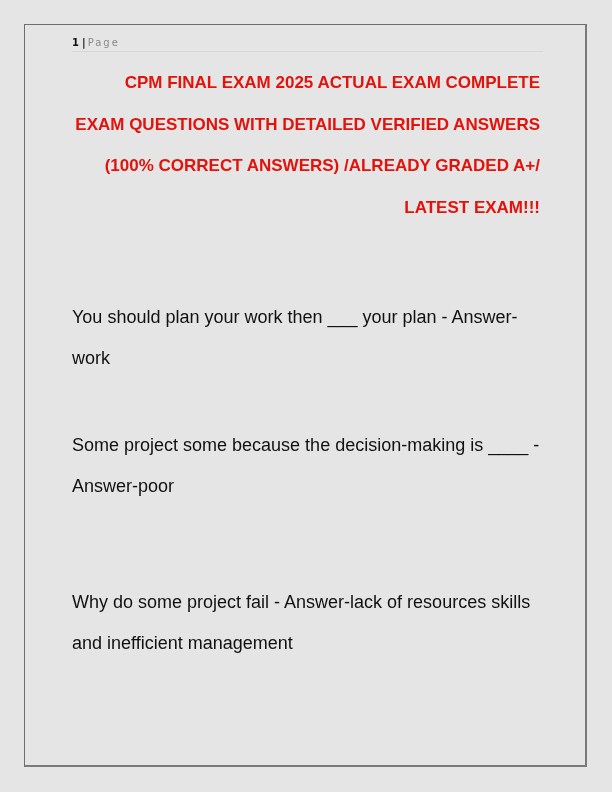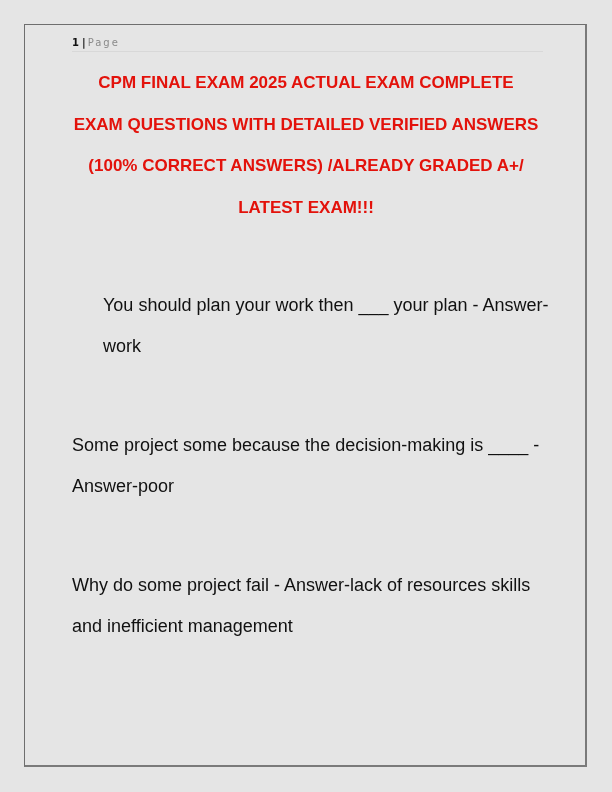--- a/index.html
+++ b/index.html
@@ -34,21 +34,21 @@
       line-height: 13px;
     }
     .header .num { color: #111; font-weight: bold; }
     .header .bar { color: #111; font-weight: bold; margin: 0 2px 0 3px; }
     .header .word { color: #8a8a8a; letter-spacing: 2px; margin-top: 8px; }
     .title {
       position: absolute;
       left: 72px;
       top: 62px;
       width: 468px;
-      text-align: center;
+      text-align: right;
       font-family: "Liberation Sans", sans-serif;
       font-weight: bold;
       font-size: 17px;
       line-height: 41.5px;
       color: #e3120b;
     }
     .qa {
       position: absolute;
       left: 72px;
       width: 470px;
@@ -62,15 +62,15 @@
 <body>
 
 <div class="page"></div>
 
 <div class="header">
   <span class="num">1</span><span class="bar">|</span><span class="word">Page</span>
 </div>
 
 <div class="title">CPM FINAL EXAM 2025 ACTUAL EXAM COMPLETE EXAM QUESTIONS WITH DETAILED VERIFIED ANSWERS (100% CORRECT ANSWERS) /ALREADY GRADED A+/ LATEST EXAM!!!</div>
 
-<div class="qa" style="top:285px;margin-left:31px;">You should plan your work then ___ your plan - Answer-work</div>
+<div class="qa" style="top:297px;">You should plan your work then ___ your plan - Answer-work</div>
 <div class="qa" style="top:425px;">Some project some because the decision-making is ____ - Answer-poor</div>
-<div class="qa" style="top:565px;">Why do some project fail - Answer-lack of resources skills and inefficient management</div>
+<div class="qa" style="top:582px;">Why do some project fail - Answer-lack of resources skills and inefficient management</div>
 
 </body></html>

